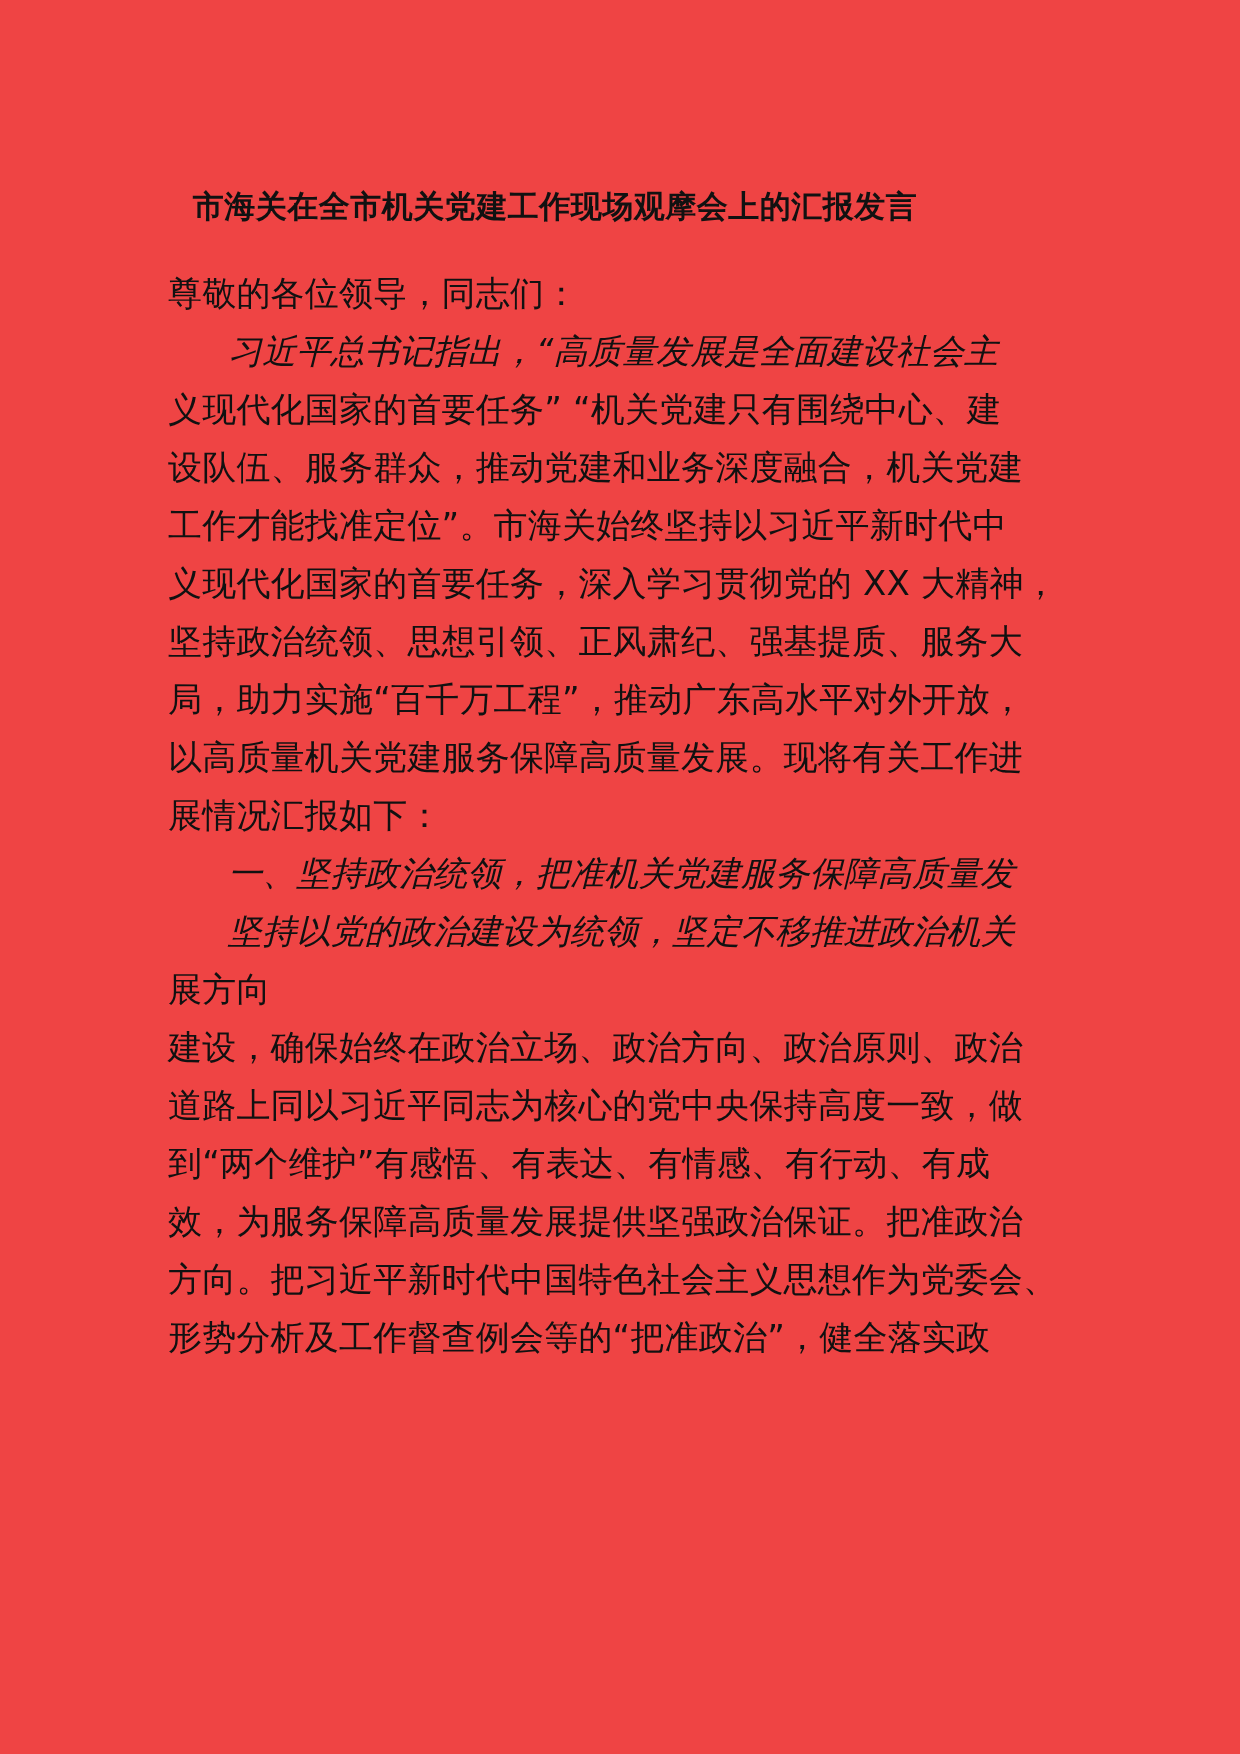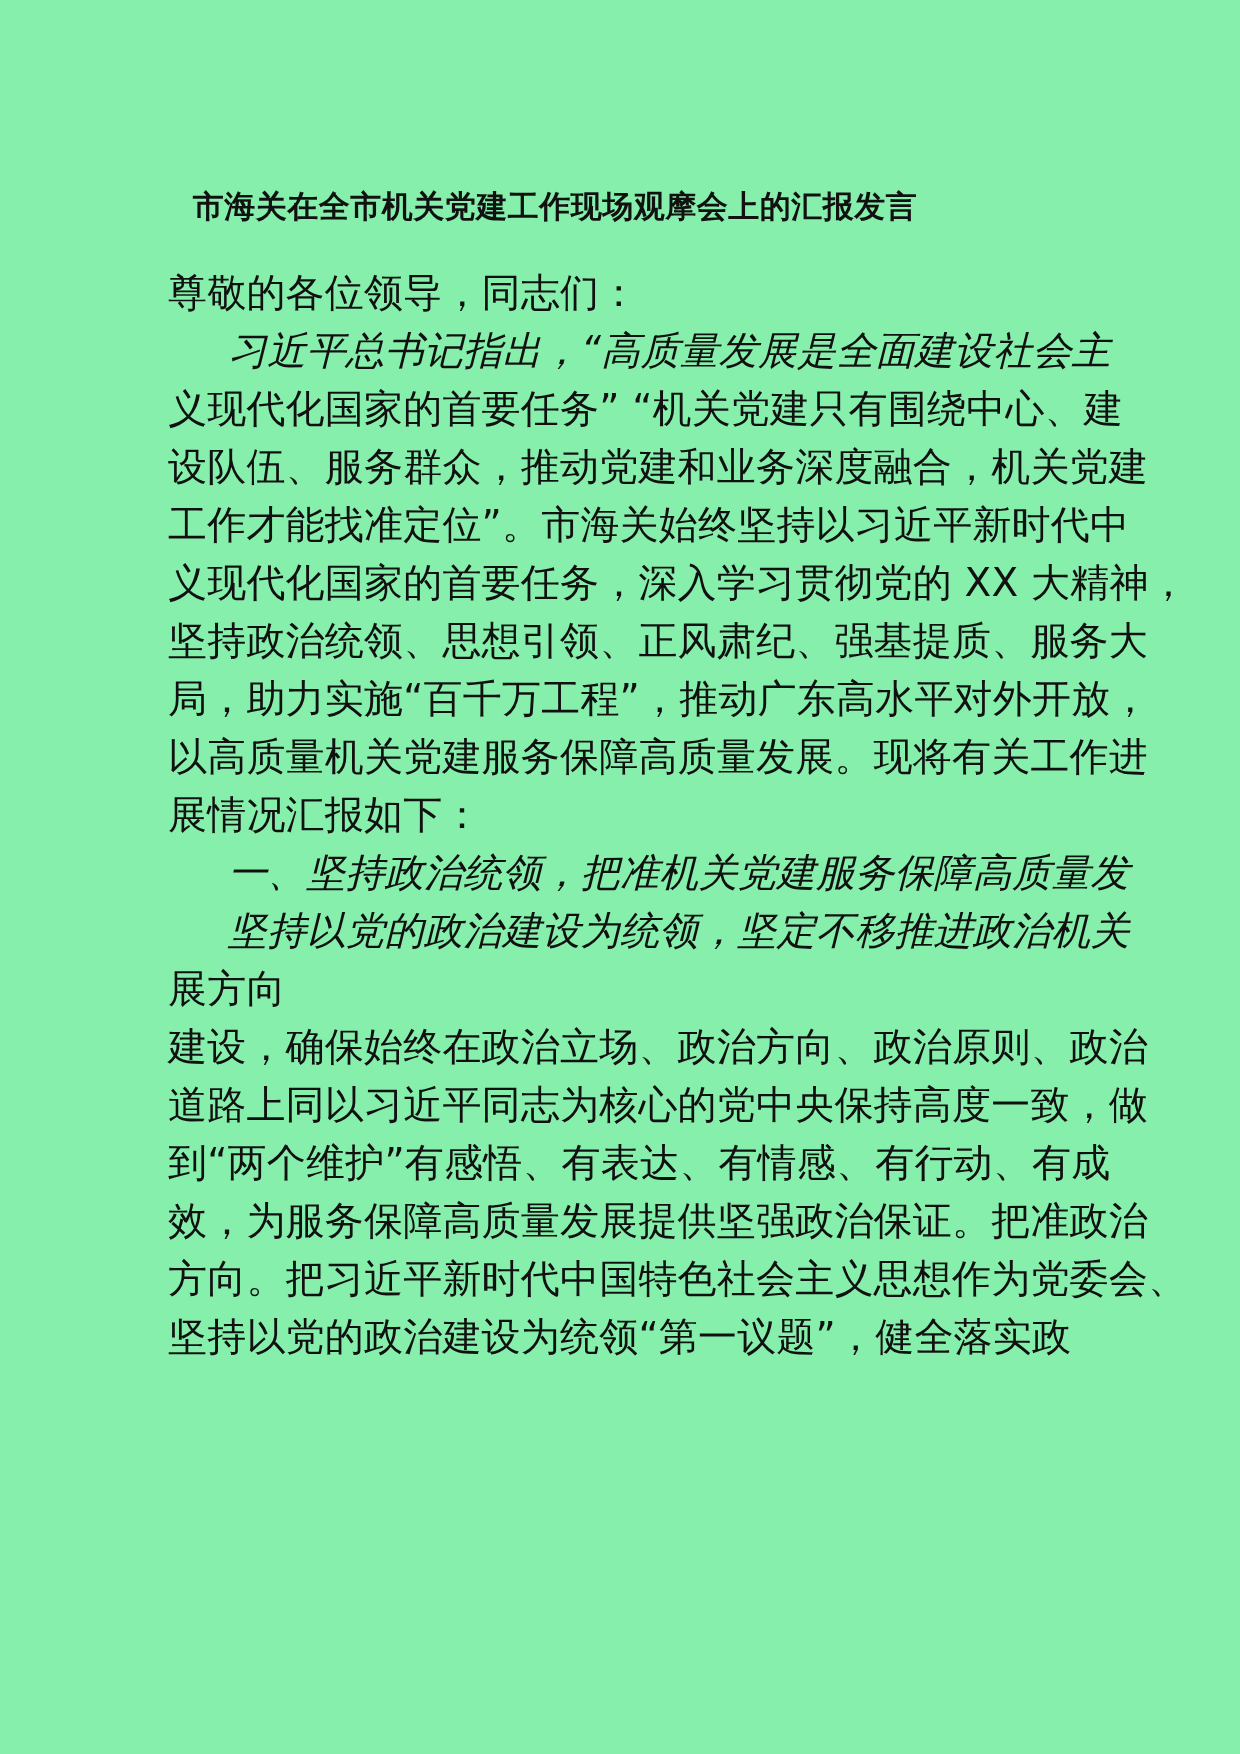--- a/index.html
+++ b/index.html
@@ -14,21 +14,21 @@
       overflow: hidden;
       font-family: "DejaVu Sans", "Liberation Sans", sans-serif;
       color: #111111;
     }
     .page {
       position: absolute;
       left: 0;
       top: 0;
       width: 1240px;
       height: 1754px;
-      background: #86efac;
+      background: #ef4444;
     }
     .title {
       position: absolute;
       left: 0;
       top: 184px;
       width: 1110px;
       text-align: center;
       font-size: 31px;
       font-weight: bold;
       line-height: 44px;
@@ -37,21 +37,21 @@
     }
     .body-text {
       position: absolute;
       left: 168px;
       top: 264px;
       width: 800px;
     }
     .line {
       height: 58px;
       line-height: 58px;
-      font-size: 39px;
+      font-size: 34px;
       white-space: nowrap;
       letter-spacing: 0.2px;
     }
     .indent {
       padding-left: 60px;
       font-style: italic;
     }
   </style>
 </head>
 <body>
@@ -71,15 +71,15 @@
     <div class="line">以高质量机关党建服务保障高质量发展。现将有关工作进</div>
     <div class="line">展情况汇报如下：</div>
     <div class="line indent">一、坚持政治统领，把准机关党建服务保障高质量发</div>
     <div class="line indent">坚持以党的政治建设为统领，坚定不移推进政治机关</div>
     <div class="line">展方向</div>
     <div class="line">建设，确保始终在政治立场、政治方向、政治原则、政治</div>
     <div class="line">道路上同以习近平同志为核心的党中央保持高度一致，做</div>
     <div class="line">到“两个维护”有感悟、有表达、有情感、有行动、有成</div>
     <div class="line">效，为服务保障高质量发展提供坚强政治保证。把准政治</div>
     <div class="line">方向。把习近平新时代中国特色社会主义思想作为党委会、</div>
-    <div class="line">坚持以党的政治建设为统领“第一议题”，健全落实政</div>
+    <div class="line">形势分析及工作督查例会等的“把准政治”，健全落实政</div>
   </div>
 </div>
 
 </body></html>

